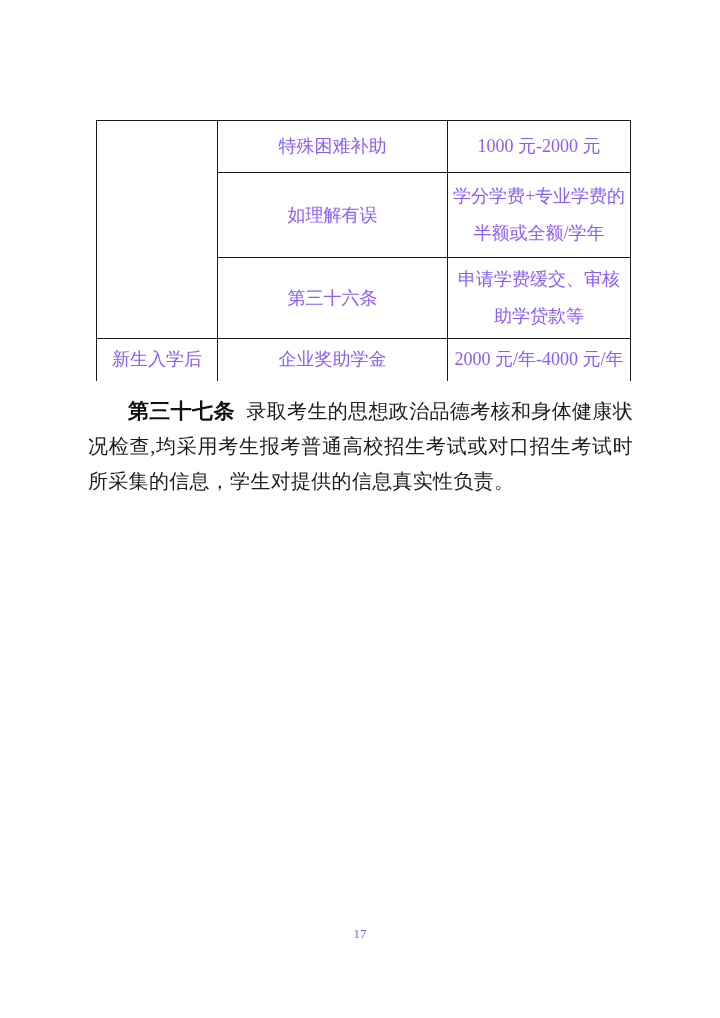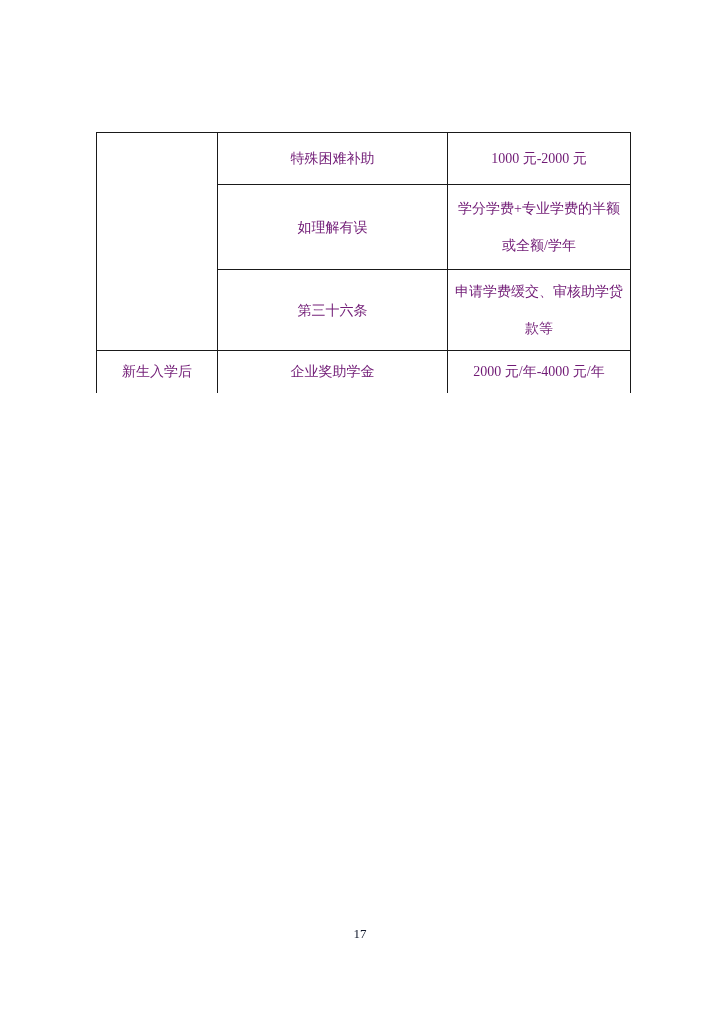--- a/index.html
+++ b/index.html
@@ -14,21 +14,21 @@
     width: 720px; height: 1018px;
     background: #ffffff;
     overflow: hidden;
   }
 
   
   table.funding {
     position: absolute; left: 96px; top: 120px;
     width: 534px;
     border-collapse: collapse; table-layout: fixed;
-    font-size: 14px; color: #701a75; margin-top: 12px;
+    font-size: 18px; color: #8b5cf6;
   }
   table.funding td {
     border: 1px solid #1a1a1a;
     text-align: center; vertical-align: middle;
     line-height: 37px;
     padding: 0 4px;
     overflow: hidden;
   }
   table.funding tr.cut-row td { border-bottom: none; }
   col.c1 { width: 121px; }
@@ -52,21 +52,21 @@
     font-family: "Liberation Sans", "DejaVu Sans", sans-serif;
     margin-right: 0.55em;
     font-size: 21px;
     color: #111111;
   }
 
   
   .page-number {
     position: absolute; left: 0; top: 926px; width: 720px;
     text-align: center;
-    font-size: 13px; color: #0f172a;
+    font-size: 13px; color: #8b5cf6;
   }
 </style>
 </head>
 <body>
 
 <div class="page">
 
   <table class="funding">
     <colgroup>
         <col class="c1">
@@ -89,17 +89,20 @@
       </tr>
       <tr class="cut-row" style="height:42px">
         <td>新生入学后</td>
         <td>企业奖助学金</td>
         <td>2000 元/年-4000 元/年</td>
       </tr>
     </tbody>
   </table>
 
   <div class="articles">
+    <p>
+      <span class="art-num">第三十七条</span><span>录取考生的思想政治品德考核和身体健康状况检查,均采用考生报考普通高校招生考试或对口招生考试时所采集的信息，学生对提供的信息真实性负责。</span>
+    </p>
   </div>
 
   <div class="page-number">17</div>
 
 </div>
 
 </body></html>

